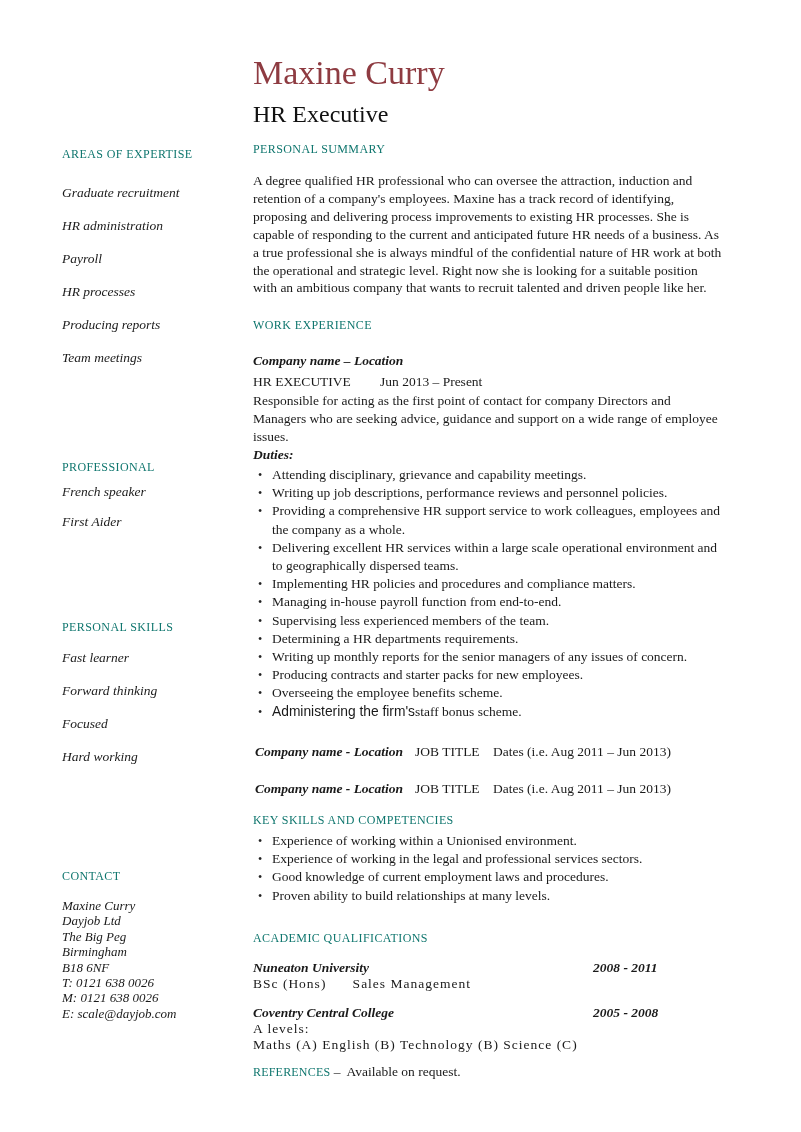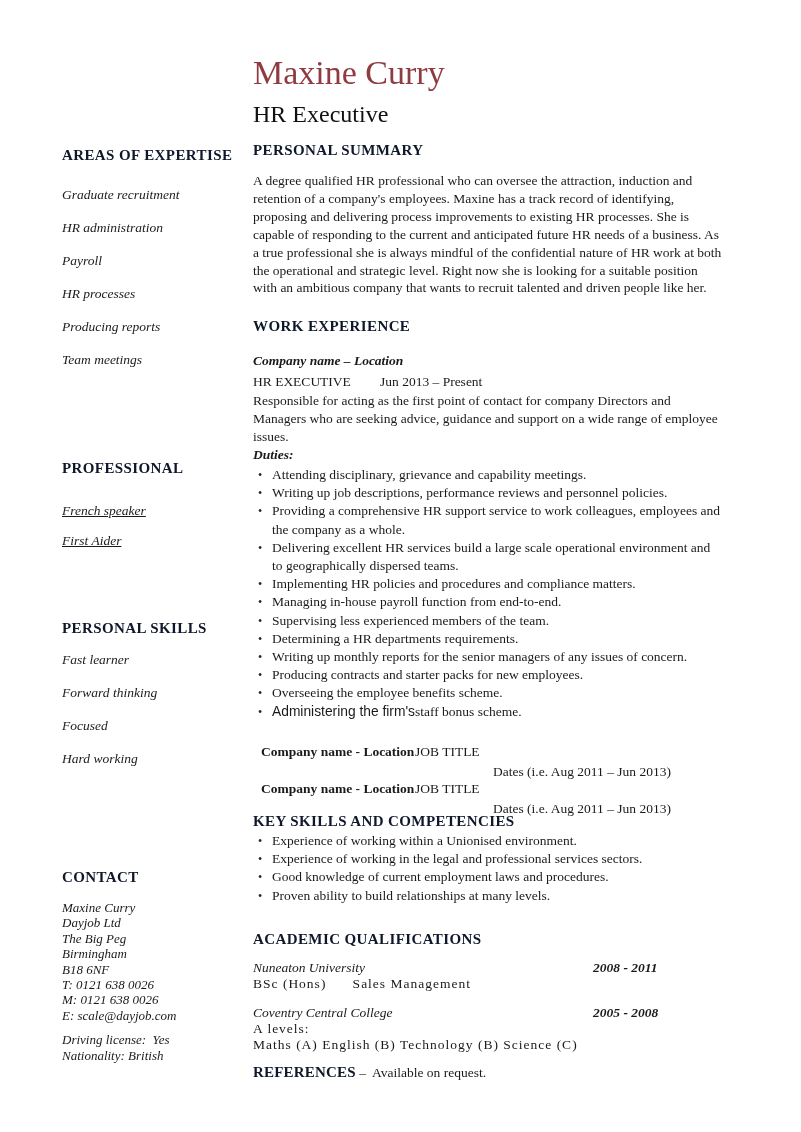--- a/index.html
+++ b/index.html
@@ -1,27 +1,27 @@
 <!DOCTYPE html>
 <html><head>
 <meta charset="utf-8">
 <style>
   html,body{margin:0;padding:0;background:#ffffff;}
   .page{position:relative;width:801px;height:1132px;background:#ffffff;
         font-family:"Liberation Serif", serif;color:#1a1a1a;overflow:hidden;}
 
   
-  .mh{font-weight:bold;font-size:15px;color:#0f172a;letter-spacing:.4px;}
+  .mh{font-weight:normal;font-size:12px;color:#0f766e;letter-spacing:.4px;}
 
   
   .sb{position:absolute;left:62px;width:185px;}
   .sb-item{font-style:italic;font-size:13.5px;line-height:14px;}
   #sb-areas .sb-items{margin-top:24px;}
   #sb-areas .sb-item{margin-bottom:19px;}
-  #sb-prof .sb-items{margin-top:27px;text-decoration:underline;}
+  #sb-prof .sb-items{margin-top:10px;}
   #sb-prof .sb-item{margin-bottom:16px;}
   #sb-skills .sb-items{margin-top:16px;}
   #sb-skills .sb-item{margin-bottom:19px;}
   .contact-lines{margin-top:14px;}
   .contact-line{font-style:italic;font-size:13px;line-height:15.4px;white-space:pre-wrap;}
   .contact-extra{margin-top:9px;}
 
   
   .mc{position:absolute;left:253px;width:470px;}
   .name{font-size:34px;color:#8e3b41;line-height:36px;}
@@ -32,26 +32,26 @@
   .title-row{position:relative;height:18px;font-size:13.5px;}
   .tr-title{position:absolute;left:0;}
   .tr-dates{position:absolute;left:127px;}
 
   ul.bullets{list-style:none;margin:0;padding:0;}
   ul.bullets li{position:relative;padding-left:19px;font-size:13.5px;line-height:18.2px;}
   ul.bullets li::before{content:"\2022";position:absolute;left:5px;top:0;font-size:12px;color:#222;}
   .duty-sans{font-family:"Liberation Sans", sans-serif;font-size:13.8px;}
 
   .job-row{position:relative;height:18px;margin-bottom:19px;font-size:13.5px;}
-  .jr-company{position:absolute;left:8px;font-weight:bold;}
+  .jr-company{position:absolute;left:2px;font-weight:bold;font-style:italic;}
   .jr-title{position:absolute;left:162px;}
-  .jr-dates{position:absolute;left:240px;margin-top:20px;}
+  .jr-dates{position:absolute;left:240px;}
 
   .edu-row{position:relative;height:16px;font-size:13.5px;}
-  .edu-school{position:absolute;left:0;font-weight:normal;font-style:italic;text-align:center;}
+  .edu-school{position:absolute;left:0;font-weight:bold;font-style:italic;text-align:center;}
   .edu-dates{position:absolute;left:340px;font-weight:bold;font-style:italic;}
   .edu-detail{font-size:13.5px;line-height:15.8px;letter-spacing:1px;white-space:pre-wrap;}
 
   .refs{font-size:13.5px;}
   .refs .mh{letter-spacing:.2px;}
 </style>
 </head>
 <body>
 
 <div class="page">
@@ -95,25 +95,20 @@
 
     <div class="contact-line">Maxine Curry</div>
         <div class="contact-line">Dayjob Ltd</div>
         <div class="contact-line">The Big Peg</div>
         <div class="contact-line">Birmingham</div>
         <div class="contact-line">B18 6NF</div>
         <div class="contact-line">T: 0121 638 0026</div>
         <div class="contact-line">M: 0121 638 0026</div>
         <div class="contact-line">E: scale@dayjob.com</div>
       </div>
-    <div class="contact-lines contact-extra">
-
-    <div class="contact-line">Driving license:  Yes</div>
-        <div class="contact-line">Nationality: British</div>
-      </div>
   </div>
 
   <div class="mc name" style="top:55px;">Maxine Curry</div>
   <div class="mc subtitle" style="top:101px;">HR Executive</div>
 
   <div class="mc mh" style="top:142px;">PERSONAL SUMMARY</div>
   <div class="mc body-text" style="top:172px;">A degree qualified HR professional who can oversee the attraction, induction and retention of a company's employees. Maxine has a track record of identifying, proposing and delivering process improvements to existing HR processes. She is capable of responding to the current and anticipated future HR needs of a business. As a true professional she is always mindful of the confidential nature of HR work at both the operational and strategic level. Right now she is looking for a suitable position with an ambitious company that wants to recruit talented and driven people like her.</div>
 
   <div class="mc body-text bi" style="top:352px;">Company name – Location</div>
 
@@ -124,21 +119,21 @@
   </div>
   <div class="mc body-text" style="top:392px;">Responsible for acting as the first point of contact for company Directors and Managers who are seeking advice, guidance and support on a wide range of employee issues.</div>
 
   <div class="mc body-text bi" style="top:446px;">Duties:</div>
   <div class="mc" style="top:466px;">
     <ul class="bullets">
 
     <li>Attending disciplinary, grievance and capability meetings.</li>
         <li>Writing up job descriptions, performance reviews and personnel policies.</li>
         <li>Providing a comprehensive HR support service to work colleagues, employees and the company as a whole.</li>
-        <li>Delivering excellent HR services build a large scale operational environment and to geographically dispersed teams.</li>
+        <li>Delivering excellent HR services within a large scale operational environment and to geographically dispersed teams.</li>
         <li>Implementing HR policies and procedures and compliance matters.</li>
         <li>Managing in-house payroll function from end-to-end.</li>
         <li>Supervising less experienced members of the team.</li>
         <li>Determining a HR departments requirements.</li>
         <li>Writing up monthly reports for the senior managers of any issues of concern.</li>
         <li>Producing contracts and starter packs for new employees.</li>
         <li>Overseeing the employee benefits scheme.</li>
       </ul>
     <ul class="bullets">
       <li><span class="duty-sans">Administering the firm's</span><span>staff bonus scheme.</span></li>

